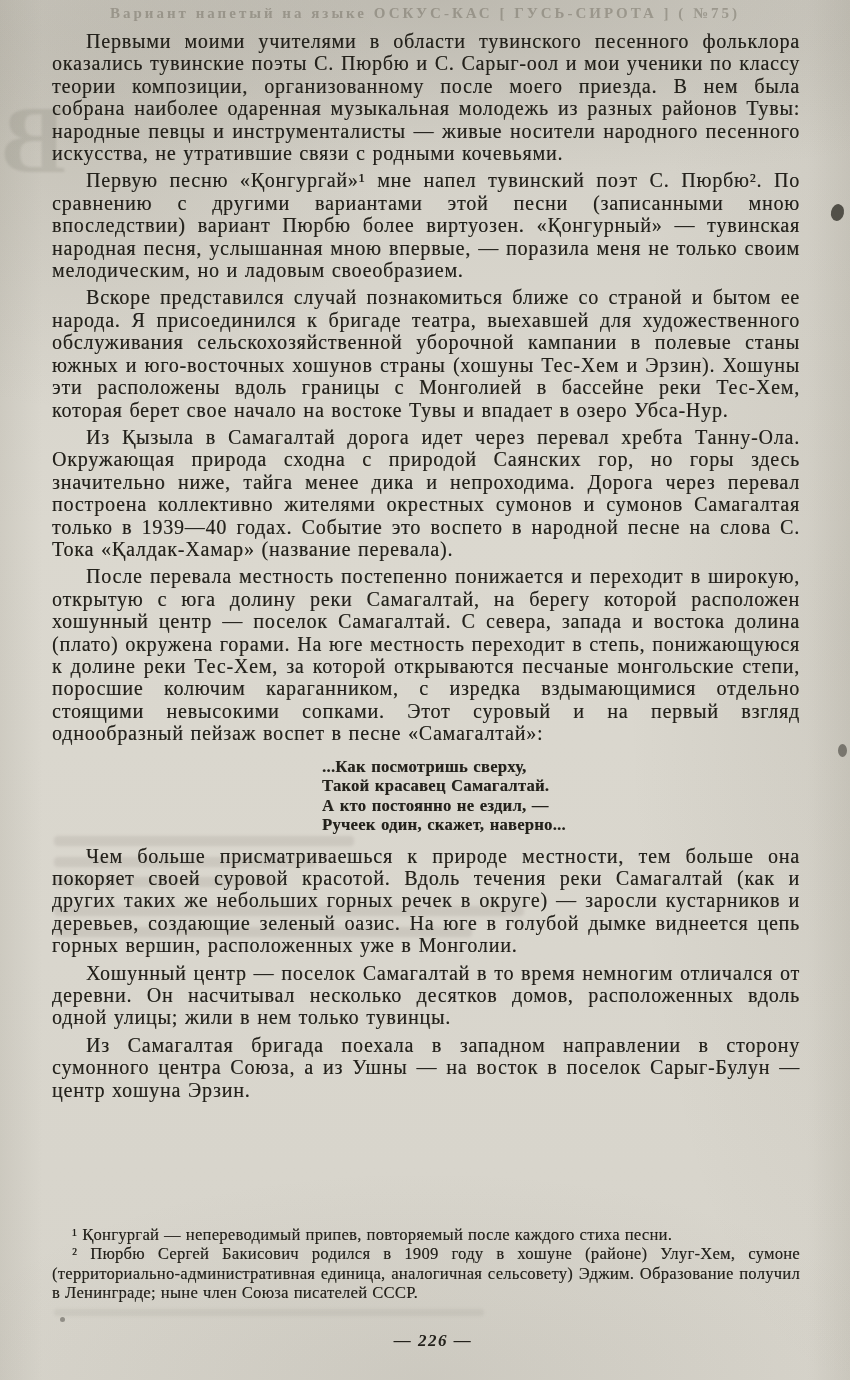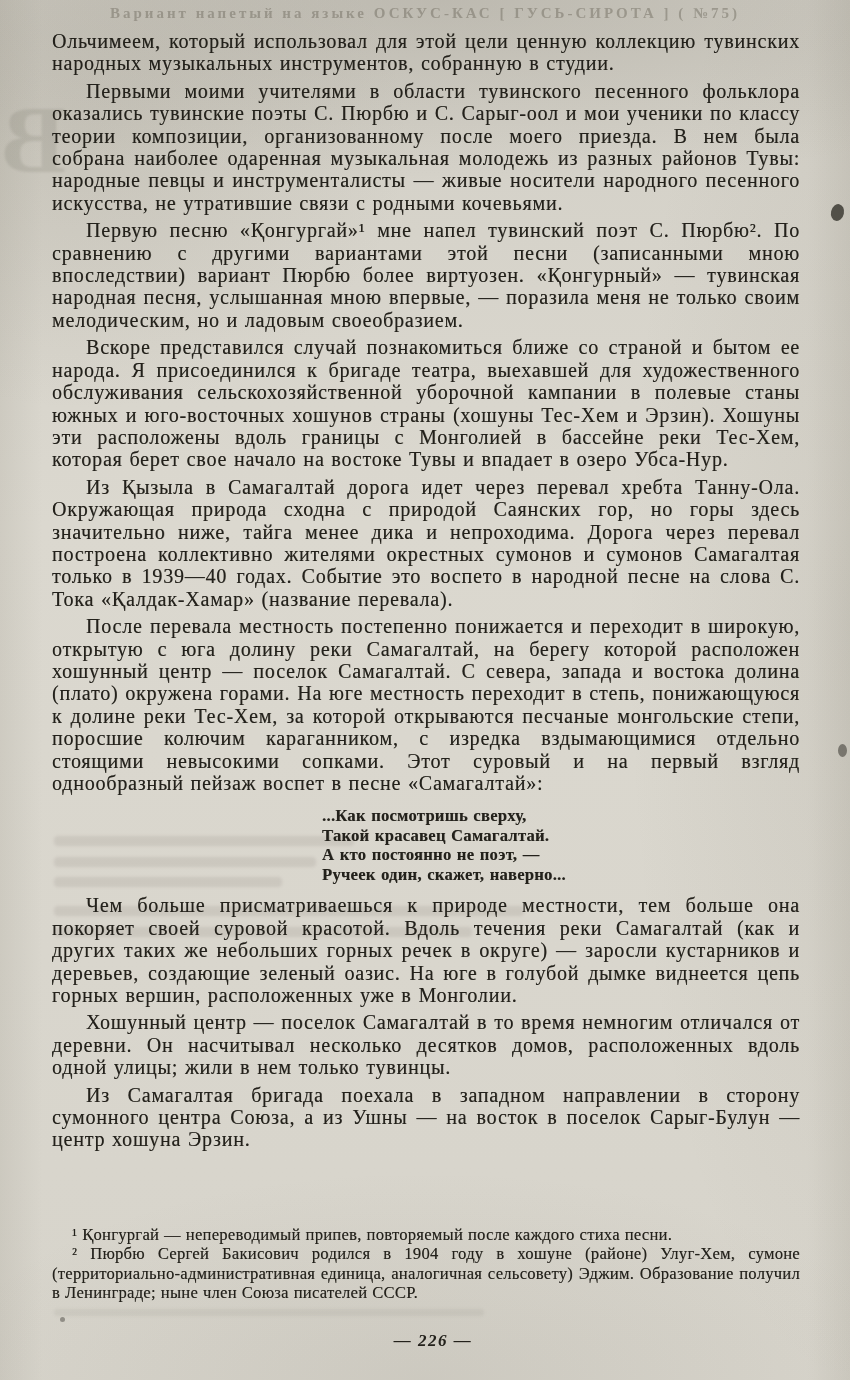--- a/index.html
+++ b/index.html
@@ -91,41 +91,40 @@
   <div class="ghost-bar gb3"></div>
   <div class="ghost-bar gb4"></div>
   <div class="ghost-bar gb5"></div>
   <div class="ghost-bar gb6"></div>
   <div class="speck sp1"></div>
   <div class="speck sp2"></div>
   <div class="speck sp3"></div>
 
   <div class="flow">
     <div class="content">
-      <p class="noindent">Ольчимеем, который использовал для этой цели ценную коллекцию тувинских народных музыкальных инструментов, собранную в студии.</p>
       <p>Первыми моими учителями в области тувинского песенного фольклора оказались тувинские поэты С. Пюрбю и С. Сарыг-оол и мои ученики по классу теории композиции, организованному после моего приезда. В нем была собрана наиболее одаренная музыкальная молодежь из разных районов Тувы: народные певцы и инструменталисты — живые носители народного песенного искусства, не утратившие связи с родными кочевьями.</p>
       <p>Первую песню «Қонгургай»¹ мне напел тувинский поэт С. Пюрбю². По сравнению с другими вариантами этой песни (записанными мною впоследствии) вариант Пюрбю более виртуозен. «Қонгурный» — тувинская народная песня, услышанная мною впервые, — поразила меня не только своим мелодическим, но и ладовым своеобразием.</p>
       <p>Вскоре представился случай познакомиться ближе со страной и бытом ее народа. Я присоединился к бригаде театра, выехавшей для художественного обслуживания сельскохозяйственной уборочной кампании в полевые станы южных и юго-восточных хошунов страны (хошуны Тес-Хем и Эрзин). Хошуны эти расположены вдоль границы с Монголией в бассейне реки Тес-Хем, которая берет свое начало на востоке Тувы и впадает в озеро Убса-Нур.</p>
       <p>Из Қызыла в Самагалтай дорога идет через перевал хребта Танну-Ола. Окружающая природа сходна с природой Саянских гор, но горы здесь значительно ниже, тайга менее дика и непроходима. Дорога через перевал построена коллективно жителями окрестных сумонов и сумонов Самагалтая только в 1939—40 годах. Событие это воспето в народной песне на слова С. Тока «Қалдак-Хамар» (название перевала).</p>
       <p>После перевала местность постепенно понижается и переходит в широкую, открытую с юга долину реки Самагалтай, на берегу которой расположен хошунный центр — поселок Самагалтай. С севера, запада и востока долина (плато) окружена горами. На юге местность переходит в степь, понижающуюся к долине реки Тес-Хем, за которой открываются песчаные монгольские степи, поросшие колючим караганником, с изредка вздымающимися отдельно стоящими невысокими сопками. Этот суровый и на первый взгляд однообразный пейзаж воспет в песне «Самагалтай»:</p>
 
       <div class="verse-wrap">
         <div class="verse-inner">
           <div>...Как посмотришь сверху,</div>
           <div>Такой красавец Самагалтай.</div>
-          <div>А кто постоянно не поэт, —</div>
+          <div>А кто постоянно не ездил, —</div>
           <div>Ручеек один, скажет, наверно...</div>
         </div>
       </div>
 
       <p>Чем больше присматриваешься к природе местности, тем больше она покоряет своей суровой красотой. Вдоль течения реки Самагалтай (как и других таких же небольших горных речек в округе) — заросли кустарников и деревьев, создающие зеленый оазис. На юге в голубой дымке виднеется цепь горных вершин, расположенных уже в Монголии.</p>
       <p>Хошунный центр — поселок Самагалтай в то время немногим отличался от деревни. Он насчитывал несколько десятков домов, расположенных вдоль одной улицы; жили в нем только тувинцы.</p>
       <p>Из Самагалтая бригада поехала в западном направлении в сторону сумонного центра Союза, а из Ушны — на восток в поселок Сарыг-Булун — центр хошуна Эрзин.</p>
     </div>
 
     <div class="footnotes">
       <p>¹ Қонгургай — непереводимый припев, повторяемый после каждого стиха песни.</p>
-      <p>² Пюрбю Сергей Бакисович родился в 1904 году в хошуне (районе) Улуг-Хем, сумоне (территориально-административная единица, аналогичная сельсовету) Эджим. Образование получил в Ленинграде; ныне член Союза писателей СССР.</p>
+      <p>² Пюрбю Сергей Бакисович родился в 1909 году в хошуне (районе) Улуг-Хем, сумоне (территориально-административная единица, аналогичная сельсовету) Эджим. Образование получил в Ленинграде; ныне член Союза писателей СССР.</p>
     </div>
   </div>
 
   <div class="pagenum">— 226 —</div>
 </div>
 
 </body></html>

